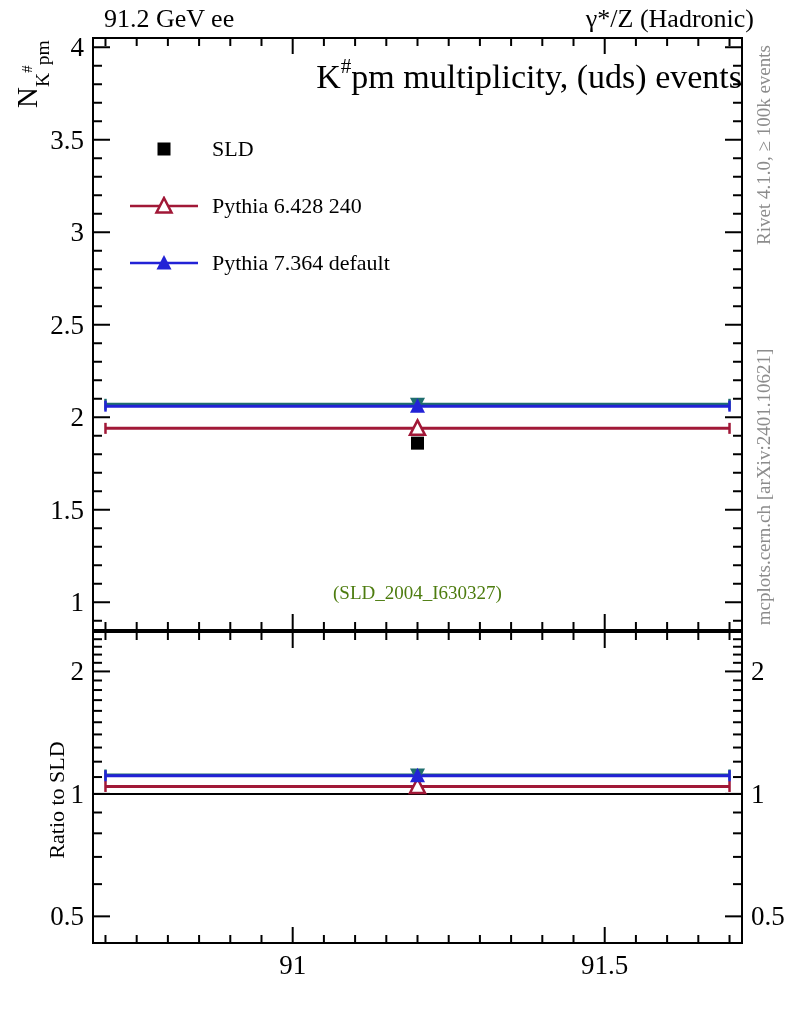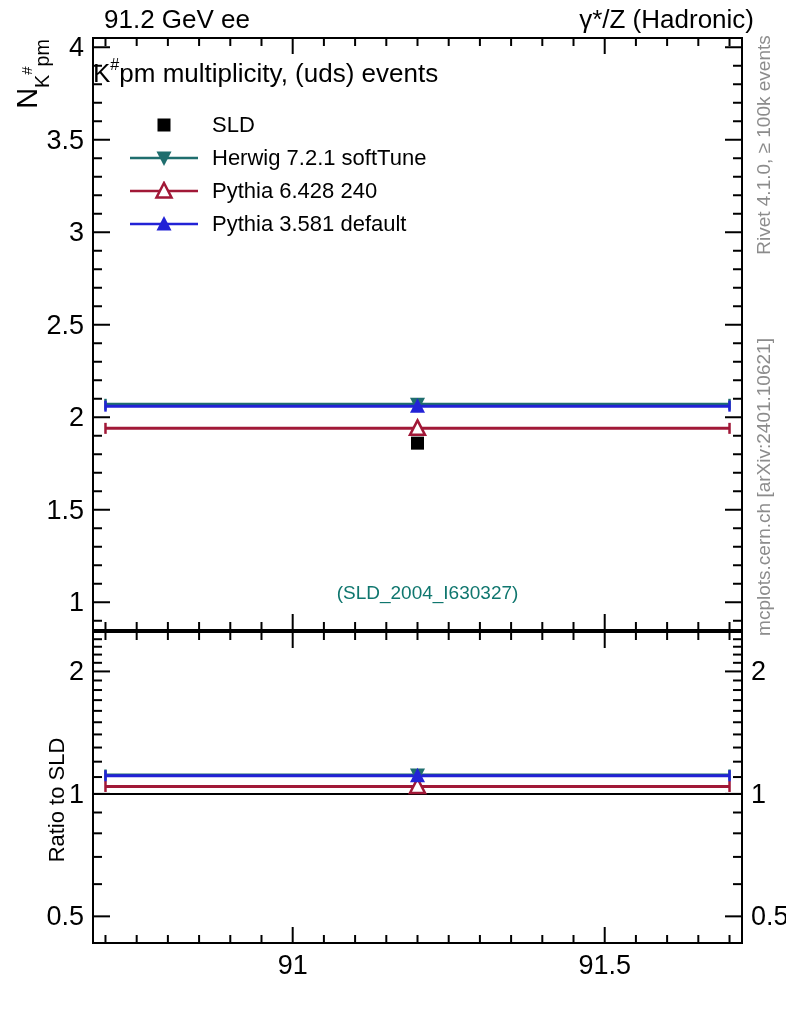--- a/index.html
+++ b/index.html
@@ -1,37 +1,37 @@
 <!DOCTYPE html>
 <html><head>
 <meta charset="utf-8">
 <style>
   html,body{margin:0;padding:0;background:#fff;}
   .page{position:relative;width:786px;height:1024px;background:#fff;overflow:hidden;
-        font-family:Liberation Sans, sans-serif;color:#000;}
+        font-family:Liberation Serif, serif;color:#000;}
   .hdr{position:absolute;top:4px;font-size:26px;white-space:nowrap;}
   .hdr-left{left:104px;}
   .hdr-right{right:32px;}
-  .plot-title{position:absolute;left:93px;width:649px;top:57px;text-align:left;
-              font-size:26px;white-space:nowrap;}
+  .plot-title{position:absolute;left:93px;width:649px;top:57px;text-align:right;
+              font-size:34px;white-space:nowrap;}
   .plot-title sup{font-size:0.62em;position:relative;top:-0.15em;vertical-align:super;}
   .ylabel-main{position:absolute;left:30px;top:74px;transform:translate(-50%,-50%) rotate(-90deg);
                font-size:29px;white-space:nowrap;}
   .ylabel-main sub{font-size:0.68em;position:relative;top:0.25em;}
   .ylabel-main sub sup{font-size:0.75em;position:relative;top:-0.6em;}
   .ratio-ylabel{position:absolute;left:57px;top:800px;transform:translate(-50%,-50%) rotate(-90deg);
                 font-size:22px;white-space:nowrap;}
   .side-text{position:absolute;transform:translate(-50%,-50%) rotate(-90deg);
              font-size:19px;color:#8c8c8c;white-space:nowrap;}
   .side-top{left:764px;top:145px;}
   .side-bottom{left:764px;top:487px;}
   .watermark{position:absolute;left:93px;width:649px;top:582px;text-align:center;
-             font-size:19px;color:#0f766e;white-space:nowrap;padding-left:10px;}
+             font-size:19px;color:#4d7c0f;white-space:nowrap;}
   .legend{position:absolute;left:128px;top:108px;}
-  .legend-row{display:flex;align-items:center;height:33px;}
+  .legend-row{display:flex;align-items:center;height:33px;margin-top:24px;}
   .legend-row svg{display:block;}
   .legend-label{margin-left:12px;font-size:22px;white-space:nowrap;}
   #chart{position:absolute;left:0;top:0;}
 </style>
 </head>
 <body>
 
 <div class="page">
 
   <div class="hdr hdr-left">91.2 GeV ee</div>
@@ -291,38 +291,31 @@
 
   <div class="legend" id="legend">
       <div class="legend-row">
         <svg width="72" height="20">
           <rect x="29.5" y="3.5" width="13" height="13" fill="#000000"></rect>
         </svg>
         <span class="legend-label">SLD</span>
       </div>
       <div class="legend-row">
         <svg width="72" height="20">
-          <line x1="2" y1="10" x2="70" y2="10" stroke="#1f6e6e" stroke-width="2.5"></line>
-          <path d="M 36 18 L 43.5 3.5 L 28.5 3.5 Z" fill="#1f6e6e"></path>
-        </svg>
-        <span class="legend-label">Herwig 7.2.1 softTune</span>
-      </div>
-      <div class="legend-row">
-        <svg width="72" height="20">
           <line x1="2" y1="10" x2="70" y2="10" stroke="#a11837" stroke-width="2.5"></line>
           <path d="M 36 2 L 43.5 16.5 L 28.5 16.5 Z" fill="#ffffff" stroke="#a11837" stroke-width="2.5"></path>
         </svg>
         <span class="legend-label">Pythia 6.428 240</span>
       </div>
       <div class="legend-row">
         <svg width="72" height="20">
           <line x1="2" y1="10" x2="70" y2="10" stroke="#2222d6" stroke-width="2.5"></line>
           <path d="M 36 2 L 43.5 16.5 L 28.5 16.5 Z" fill="#2222d6"></path>
         </svg>
-        <span class="legend-label">Pythia 3.581 default</span>
+        <span class="legend-label">Pythia 7.364 default</span>
       </div>
     </div>
 
   <div class="watermark">(SLD_2004_I630327)</div>
 
   <div class="ratio-ylabel">Ratio to SLD</div>
 
   <div class="side-text side-top">Rivet 4.1.0, ≥ 100k events</div>
   <div class="side-text side-bottom">mcplots.cern.ch [arXiv:2401.10621]</div>
 

